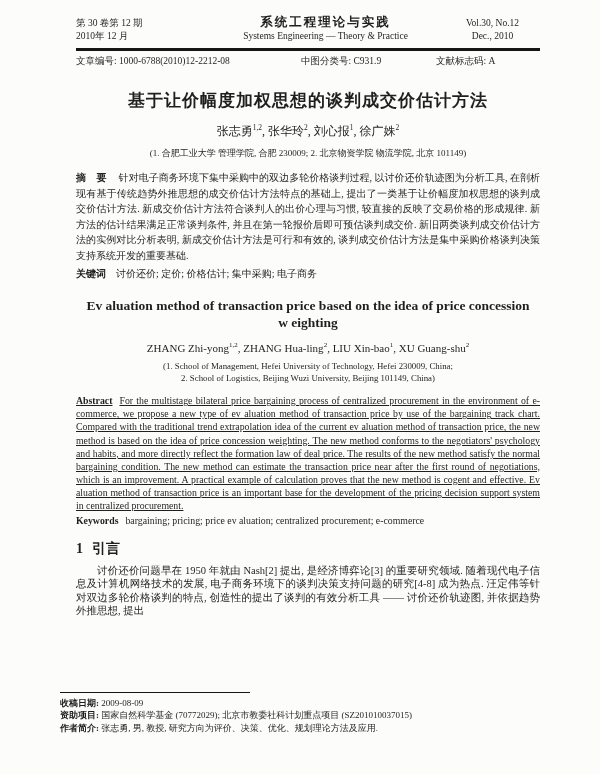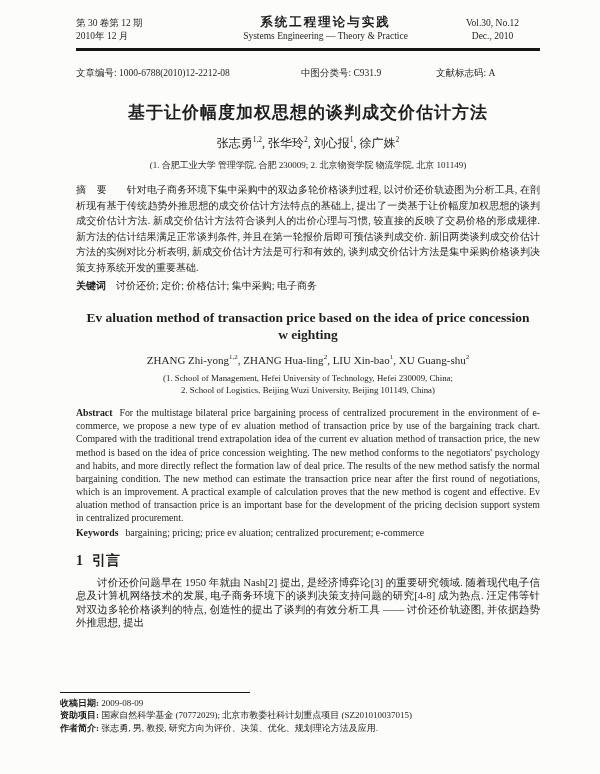--- a/index.html
+++ b/index.html
@@ -19,39 +19,39 @@
     max-height: 656px;
     overflow: hidden;
   }
   
   .mast-row { display: flex; align-items: baseline; font-size: 9.5px; line-height: 13px; }
   .mast-left  { width: 130px; }
   .mast-center{ flex: 1; text-align: center; }
   .mast-right { width: 95px; text-align: center; }
   .journal-cn { font-size: 12.5px; letter-spacing: 2px; font-weight: 600; }
   .mast-rule { border: none; border-top: 3px solid #151515; margin-top: 5px; }
-  .meta-row { display: flex; font-size: 9.5px; margin-top: 16px; }
+  .meta-row { display: flex; font-size: 9.5px; margin-top: 4px; }
   .meta-row .m1 { width: 225px; }
   .meta-row .m2 { width: 135px; }
   .meta-row .m3 { flex: 1; }
   
   .title-cn { text-align: center; font-size: 17px; font-weight: 700; letter-spacing: 1px; margin-top: 21px; }
   .authors { text-align: center; margin-top: 11px; font-size: 12px; }
   .authors .sup { font-size: 7.5px; vertical-align: super; }
   .affil-cn { text-align: center; font-size: 9px; margin-top: 7px; color: #262626; }
   .abs-cn { margin-top: 10px; font-size: 10px; line-height: 15.6px; text-align: justify; }
-  .abs-cn .lbl { font-weight: 400; margin-right: 16px; letter-spacing: 4px; }
+  .abs-cn .lbl { font-weight: 700; margin-right: 8px; letter-spacing: 4px; }
   .kw-cn { margin-top: 3px; font-size: 10px; }
   .kw-cn .lbl { font-weight: 700; margin-right: 10px; }
   
   .title-en { text-align: center; font-size: 13.5px; font-weight: 700; line-height: 17px; margin-top: 16px; padding: 0 10px; }
   .authors-en { text-align: center; margin-top: 11px; font-size: 11px; }
   .authors-en .sup { font-size: 7px; vertical-align: super; }
   .affil-en { text-align: center; font-size: 8.8px; line-height: 12px; margin-top: 6px; }
-  .abs-en { margin-top: 10px; font-size: 9.8px; line-height: 13.1px; text-align: justify; }
+  .abs-en { margin-top: 10px; font-size: 9.8px; line-height: 13.1px; text-align: justify; text-decoration: underline; }
   .abs-en .lbl { font-weight: 700; margin-right: 7px; }
   .kw-en { margin-top: 2px; font-size: 9.8px; line-height: 13px; }
   .kw-en .lbl { font-weight: 700; margin-right: 7px; }
   
   .sec-head { margin-top: 13px; font-size: 14px; font-weight: 700; }
   .sec-head .no { margin-right: 9px; }
   .para { font-size: 10.5px; line-height: 13.4px; text-align: justify; text-indent: 2em; margin-top: 3px; }
   .para:first-of-type { margin-top: 6px; }
   
   .footnotes { position: absolute; left: 60px; bottom: 40px; width: 480px; font-size: 9px; line-height: 12.5px; }

